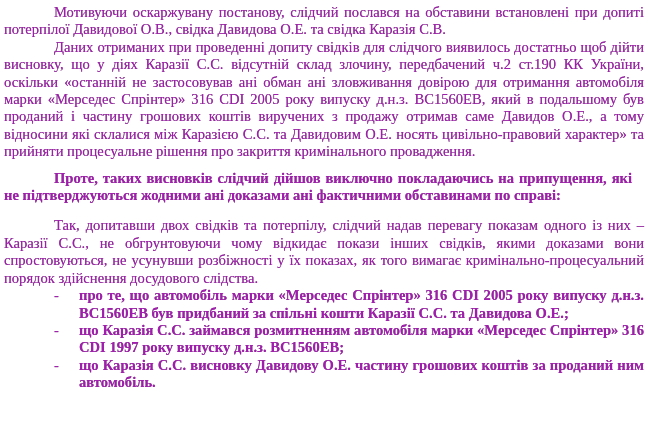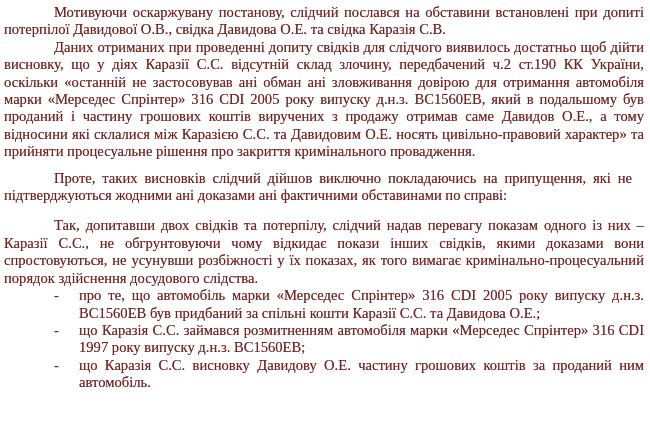--- a/index.html
+++ b/index.html
@@ -13,50 +13,51 @@
     overflow: hidden;
   }
   .page {
     box-sizing: border-box;
     width: 650px;
     height: 422px;
     padding: 4px 6px 0 4px;
     font-family: "Liberation Serif", "DejaVu Serif", serif;
     font-size: 14.6px;
     line-height: 17.4px;
-    color: #7f1d1d;
+    color: #a21caf;
     text-align: justify;
     text-shadow: 0 0 0.3px rgba(20,20,20,0.55); 
   }
   .para {
     margin: 0;
     text-indent: 50px;
   }
   .para.bold {
-    font-weight: normal;
+    font-weight: bold;
     margin: 9px 12px 13px 0;
   }
   .para.underlined {
     text-decoration: underline;
     text-underline-offset: 2px;
   }
   .dash-list {
     margin: 0;
     padding: 0 0 0 50px;
   }
   .dash-item {
     display: flex;
   }
   .dash-marker {
     flex: 0 0 25px;
     text-align: left;
   }
   .dash-text {
     flex: 1;
     text-align: justify;
+    font-weight: bold;
   }
 </style>
 </head>
 <body>
 
 <div class="page">
 
   <p class="para">Мотивуючи оскаржувану постанову, слідчий послався на обставини встановлені при допиті потерпілої Давидової О.В., свідка Давидова О.Е. та свідка Каразія С.В.</p>
 
   <p class="para">Даних отриманих при проведенні допиту свідків для слідчого виявилось достатньо щоб дійти висновку, що у діях Каразії С.С. відсутній склад злочину, передбачений ч.2 ст.190 КК України, оскільки «останній не застосовував ані обман ані зловживання довірою для отримання автомобіля марки «Мерседес Спрінтер» 316 CDI 2005 року випуску д.н.з. ВС1560ЕВ, який в подальшому був проданий і частину грошових коштів виручених з продажу отримав саме Давидов О.Е., а тому відносини які склалися між Каразією С.С. та Давидовим О.Е. носять цивільно-правовий характер» та прийняти процесуальне рішення про закриття кримінального провадження.</p>

